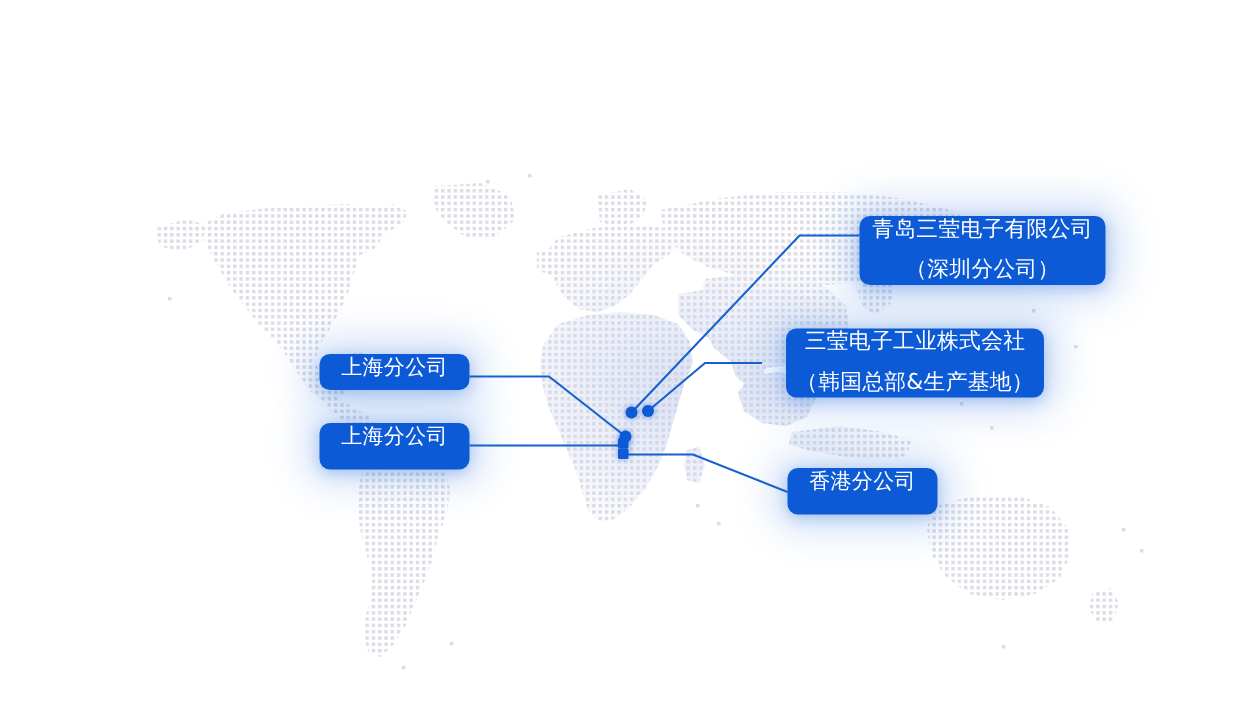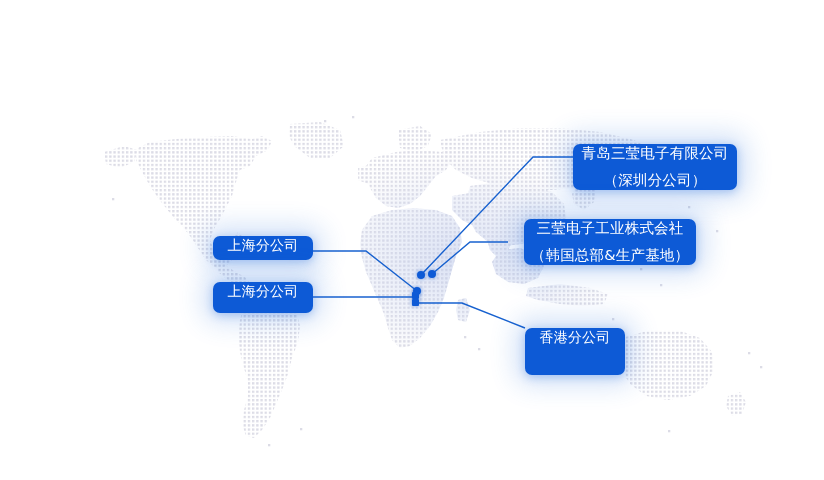--- a/index.html
+++ b/index.html
@@ -89,23 +89,22 @@
     left: 213px;
     top: 282px;
     width: 100px;
     height: 31px;
     font-size: 14px;
   }
   .lb-hongkong {
     left: 525px;
     top: 312px;
     width: 100px;
-    height: 47px;
+    height: 31px;
     font-size: 14px;
-    margin-top: 16px;
   }
 
   
   .loc-dot {
     position: absolute;
     width: 8px;
     height: 8px;
     border-radius: 50%;
     background: #0d5ad6;
     box-shadow: 0 0 4px rgba(13,90,214,0.55);

